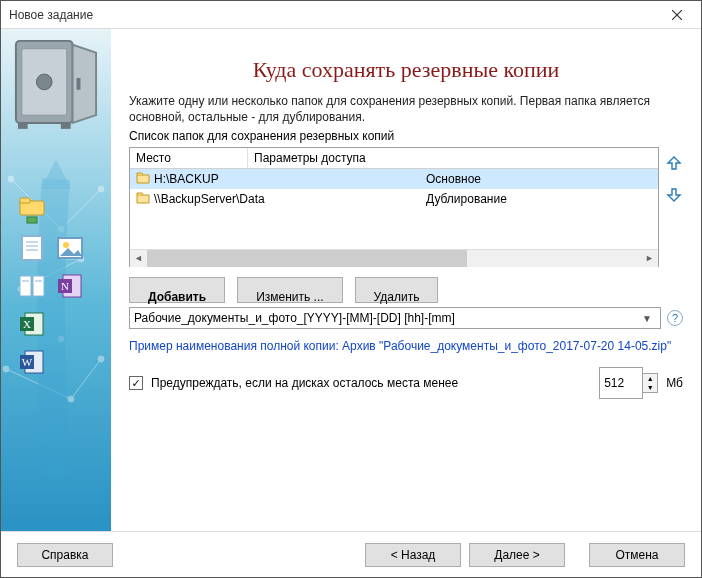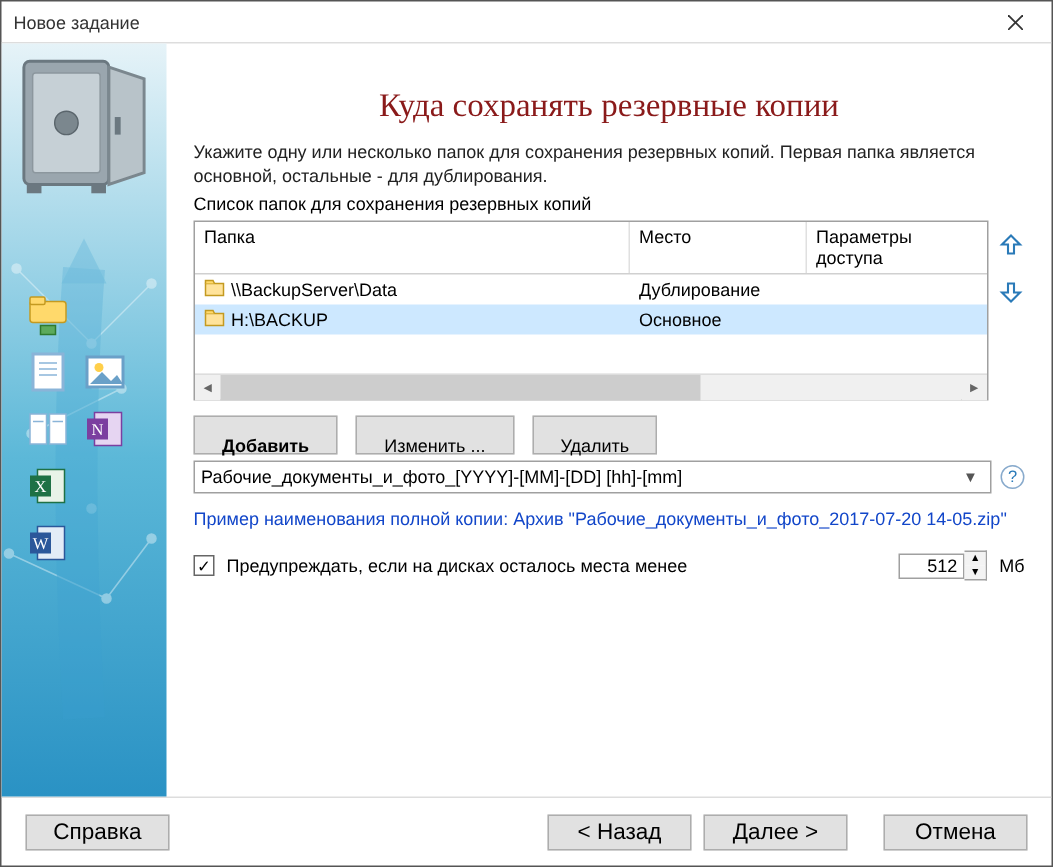--- a/index.html
+++ b/index.html
@@ -117,36 +117,36 @@
     background:#fff;
   }
   .combo-dd {
     width:18px; margin-left:auto; color:#555; font-size:10px; text-align:center;
   }
   .help-ic { width:16px; height:16px; border:1px solid #88aacc; border-radius:50%; color:#2a7ab8; font-size:11px; display:flex; align-items:center; justify-content:center; }
   .example { color:#1246c9; font-size:12px; margin-top:10px; }
   .warnrow { display:flex; align-items:center; gap:8px; margin-top:14px; }
   .cbx { width:14px; height:14px; border:1px solid #666; display:flex; align-items:center; justify-content:center; font-size:11px; background:#fff; }
   .spinbox { display:flex; align-items:center; margin-left:auto; }
-  .spin-inp { width:44px; height:17px; border:1px solid #a0a0a0; padding:0 4px; font-family:inherit; font-size:12px; text-align:right; }
+  .spin-inp { width:44px; height:32px; border:1px solid #a0a0a0; padding:0 4px; font-family:inherit; font-size:12px; text-align:left; }
   .spin-btns { display:flex; flex-direction:column; border:1px solid #a0a0a0; border-left:none; }
   .spin-btns div { width:14px; height:9px; font-size:7px; display:flex; align-items:center; justify-content:center; background:#f3f3f3; }
   .footer {
     height:46px;
     border-top:1px solid #ddd;
     display:flex;
     align-items:center;
     padding:0 16px;
     gap:8px;
   }
   .footer .sp { flex:1; }
   button.footbtn {
     height:24px; width:96px;
     background:#e1e1e1; border:1px solid #adadad;
-    font-family:inherit; font-size:15px; cursor:pointer;
+    font-family:inherit; font-size:12px; cursor:pointer;
   }
 </style>
 </head>
 <body>
 
 <div class="titlebar">
   <span>Новое задание</span>
   <span class="spacer"></span>
   <div class="close-btn">
     <svg width="10" height="10" viewBox="0 0 10 10">
@@ -250,47 +250,46 @@
   </div>
 
   <div class="main">
     <h1 class="heading">Куда сохранять резервные копии</h1>
     <div class="desc">Укажите одну или несколько папок для сохранения резервных копий. Первая папка является основной, остальные - для дублирования.</div>
     <div class="label">Список папок для сохранения резервных копий</div>
 
     <div class="tablewrap">
       <div class="tableouter">
         <div class="thead">
-          <div class="th th1">Папка</div>
           <div class="th th2">Место</div>
           <div class="th th3">Параметры доступа</div>
         </div>
         <div class="tbody" id="tbody">
+            <div class="tr sel">
+              <div class="td td1">
+                <span><svg class="foldericon" viewBox="0 0 14 12">
+                    <path d="M1 3 L1 11 L13 11 L13 3 Z" fill="#ffe39b" stroke="#c49a20"></path>
+                    <path d="M1 3 L1 1 L6 1 L7 3" fill="#ffd96b" stroke="#c49a20"></path>
+                  </svg></span>
+                <span>H:\BACKUP</span>
+              </div>
+              <div class="td td2">Основное</div>
+              <div class="td td3"></div>
+            </div>
             <div class="tr">
               <div class="td td1">
                 <span><svg class="foldericon" viewBox="0 0 14 12">
                     <path d="M1 3 L1 11 L13 11 L13 3 Z" fill="#ffe39b" stroke="#c49a20"></path>
                     <path d="M1 3 L1 1 L6 1 L7 3" fill="#ffd96b" stroke="#c49a20"></path>
                   </svg></span>
                 <span>\\BackupServer\Data</span>
               </div>
               <div class="td td2">Дублирование</div>
               <div class="td td3"></div>
             </div>
-            <div class="tr sel">
-              <div class="td td1">
-                <span><svg class="foldericon" viewBox="0 0 14 12">
-                    <path d="M1 3 L1 11 L13 11 L13 3 Z" fill="#ffe39b" stroke="#c49a20"></path>
-                    <path d="M1 3 L1 1 L6 1 L7 3" fill="#ffd96b" stroke="#c49a20"></path>
-                  </svg></span>
-                <span>H:\BACKUP</span>
-              </div>
-              <div class="td td2">Основное</div>
-              <div class="td td3"></div>
-            </div>
           </div>
         <div class="hscroll">
           <div class="larr">◄</div>
           <div class="track">
               <div class="thumb"></div>
             </div>
           <div class="rarr">►</div>
         </div>
       </div>
       <div class="arrowcol">

